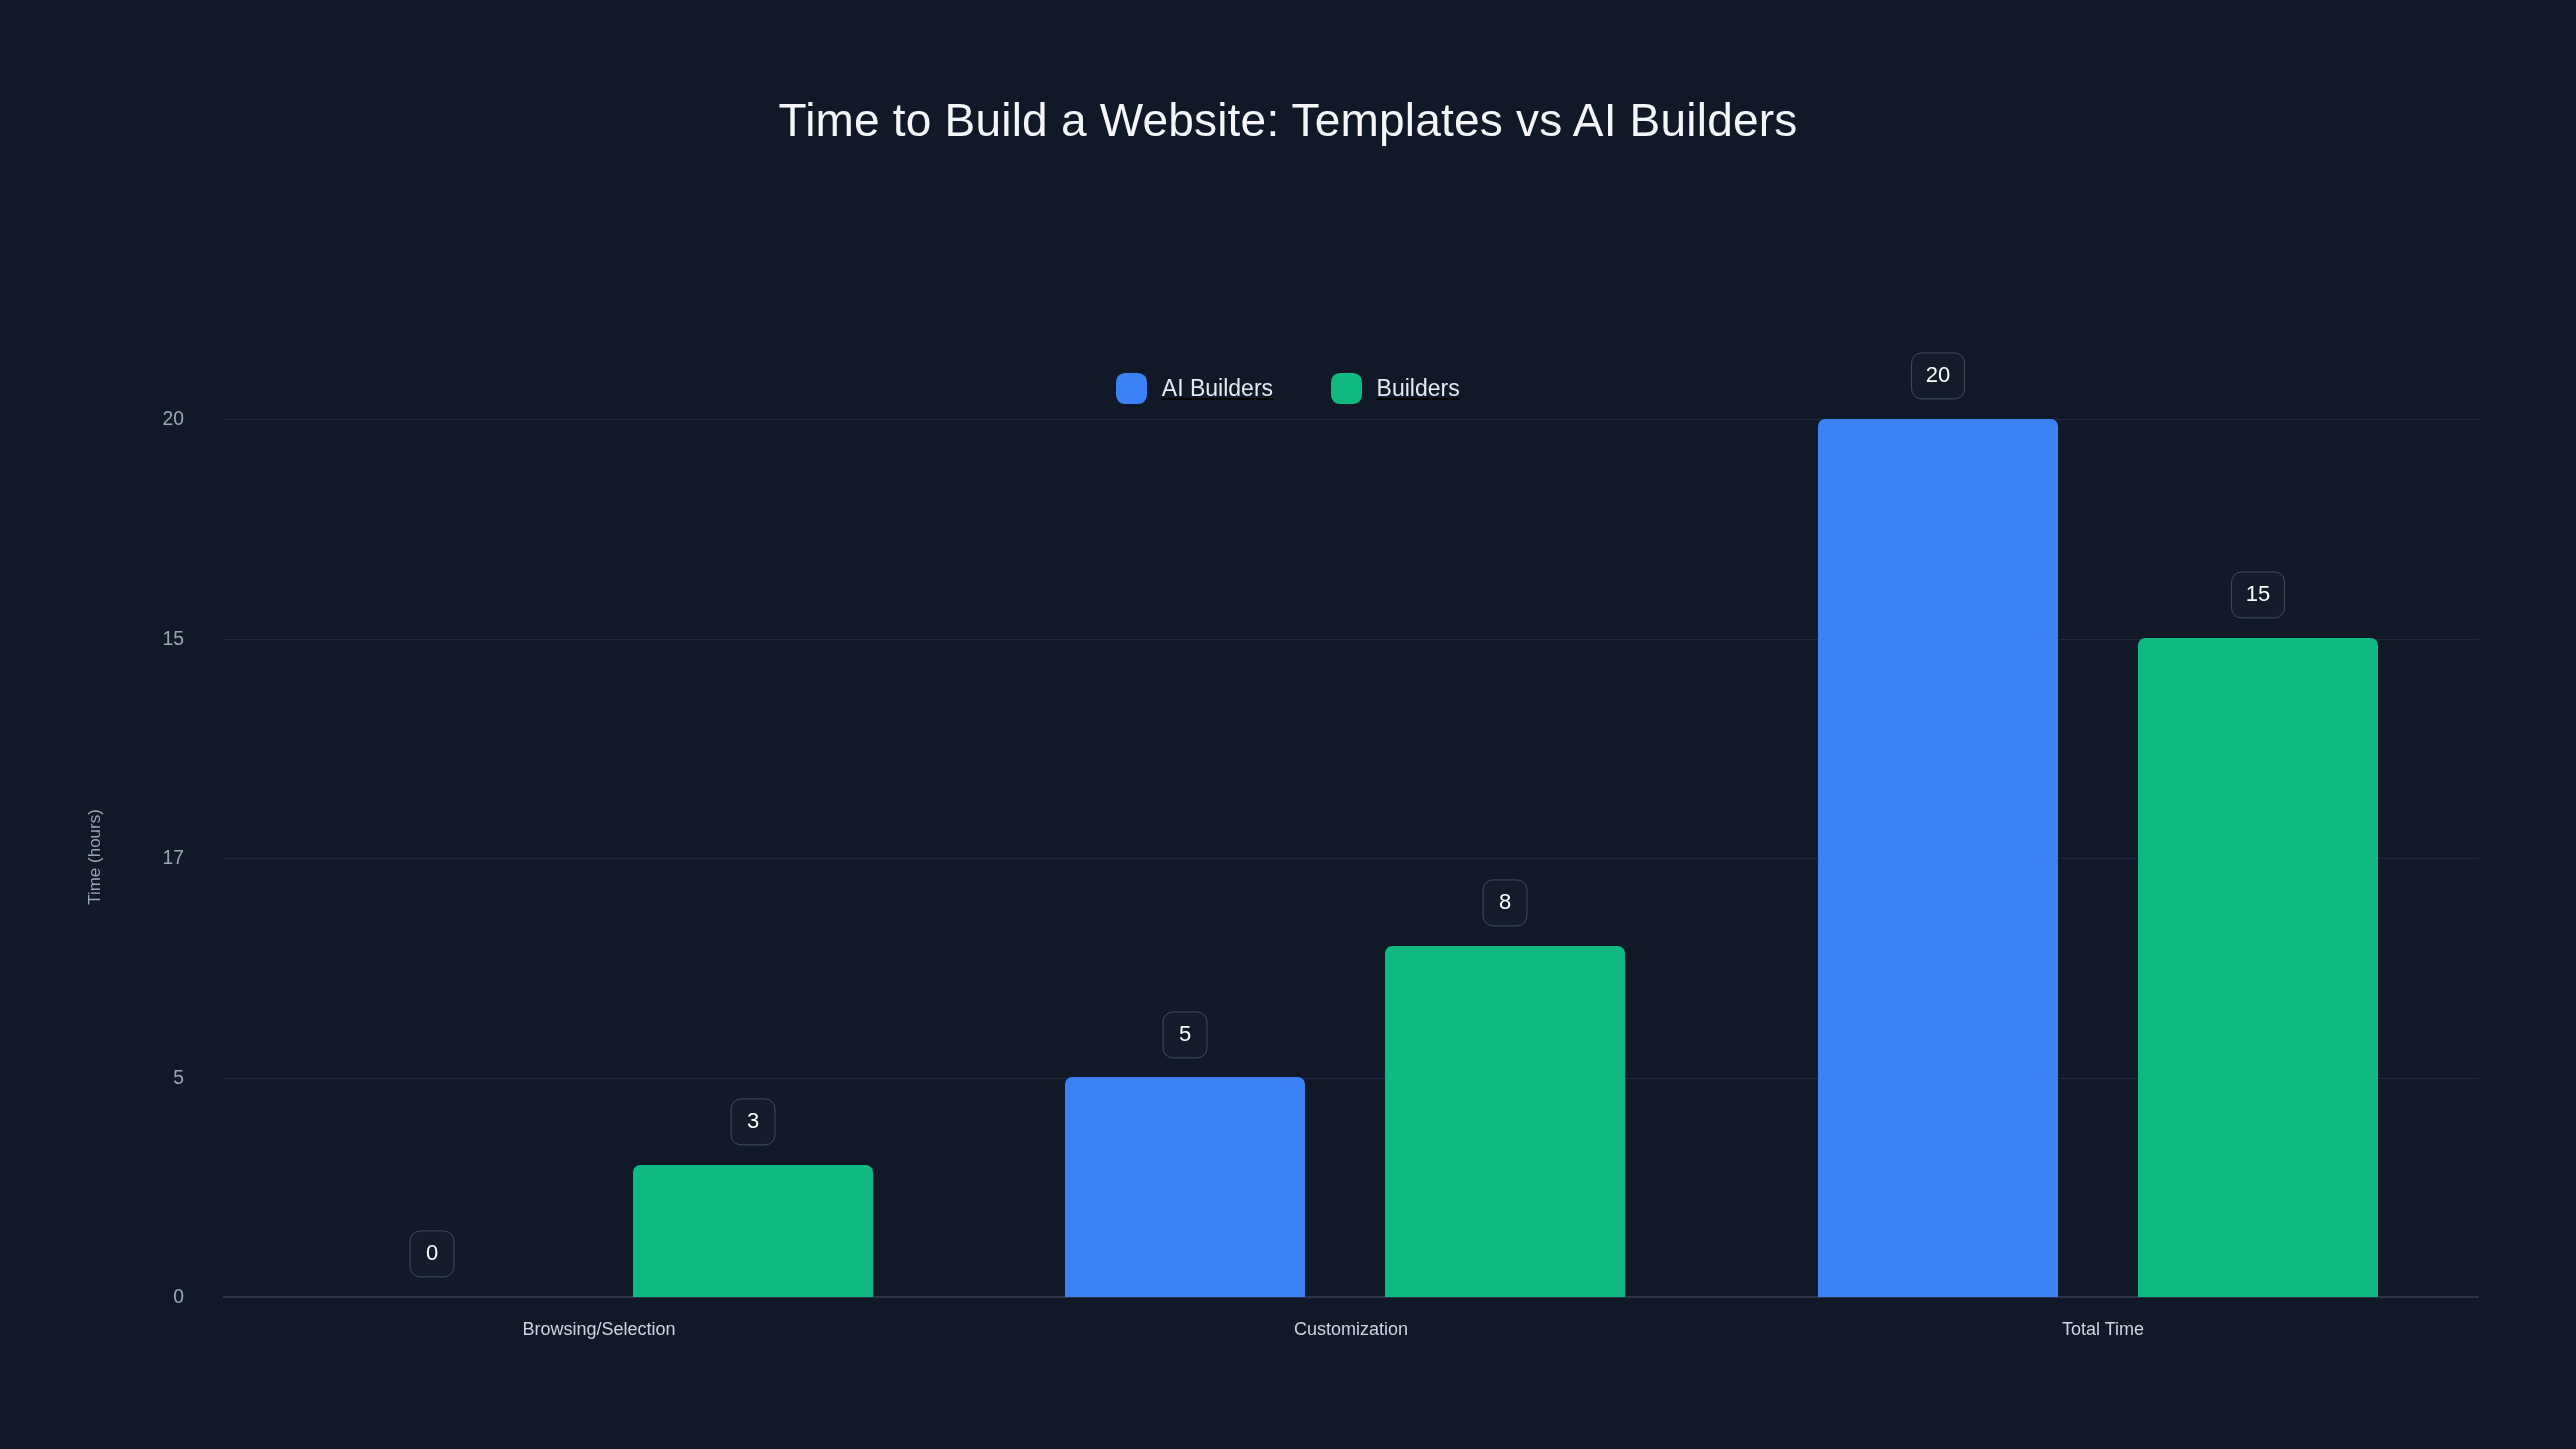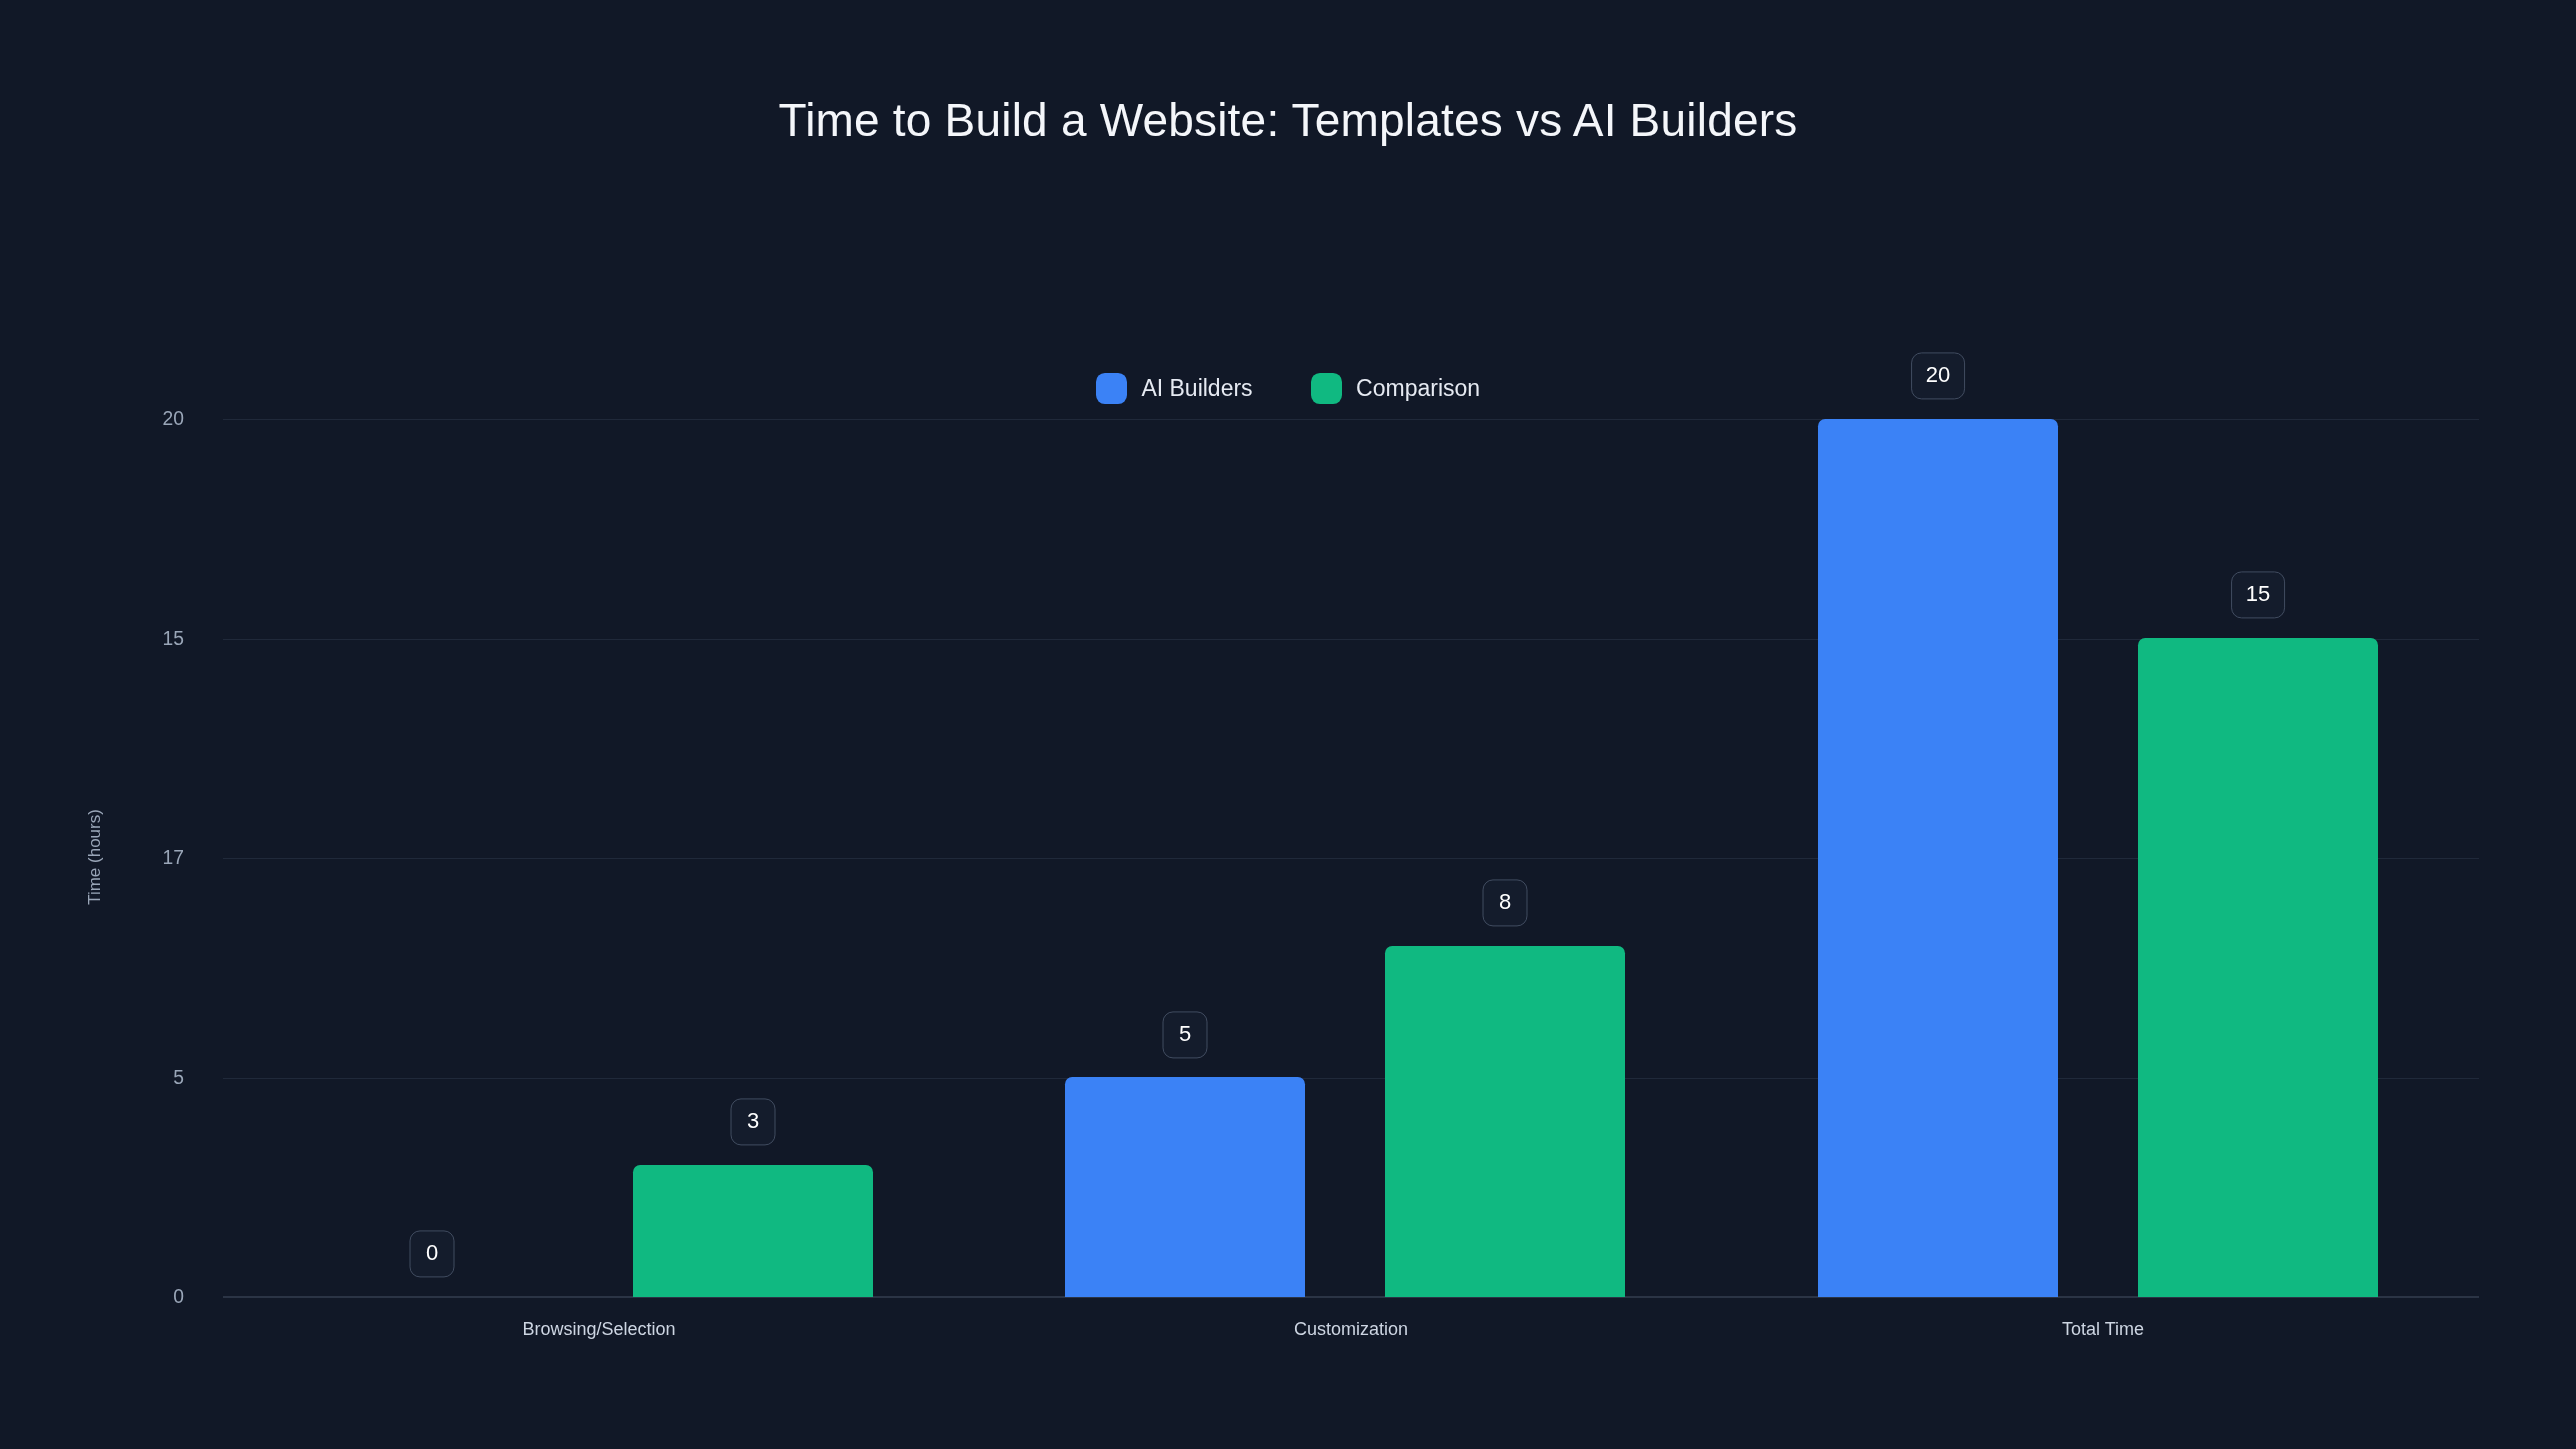--- a/index.html
+++ b/index.html
@@ -50,20 +50,21 @@
     justify-content: center;
     align-items: center;
     gap: 58px;
     height: 35px;
   }
   .legend-item {
     display: flex;
     align-items: center;
     gap: 14.5px;
     height: 35px;
+    text-decoration: underline;
   }
   .legend-swatch {
     width: 31px; height: 31px;
     border-radius: 8.9px;
     flex: none;
   }
   .legend-label {
     font-size: 23px;
     color: #e6eaf2;
     line-height: 1;
@@ -171,21 +172,21 @@
 
   <div id="chart-title">Time to Build a Website: Templates vs AI Builders</div>
 
   <div id="legend">
     <div class="legend-item">
       <span class="legend-swatch" style="background:#3b82f6"></span>
       <span class="legend-label">AI Builders</span>
     </div>
     <div class="legend-item">
       <span class="legend-swatch" style="background:#10b981"></span>
-      <span class="legend-label">Comparison</span>
+      <span class="legend-label">Builders</span>
     </div>
   </div>
 
   <div id="ylabels">
     <span class="ytick" style="top:0px">20</span>
     <span class="ytick" style="top:220px">15</span>
     <span class="ytick" style="top:439px">17</span>
     <span class="ytick" style="top:659px">5</span>
     <span class="ytick" style="top:878px">0</span>
   </div>

